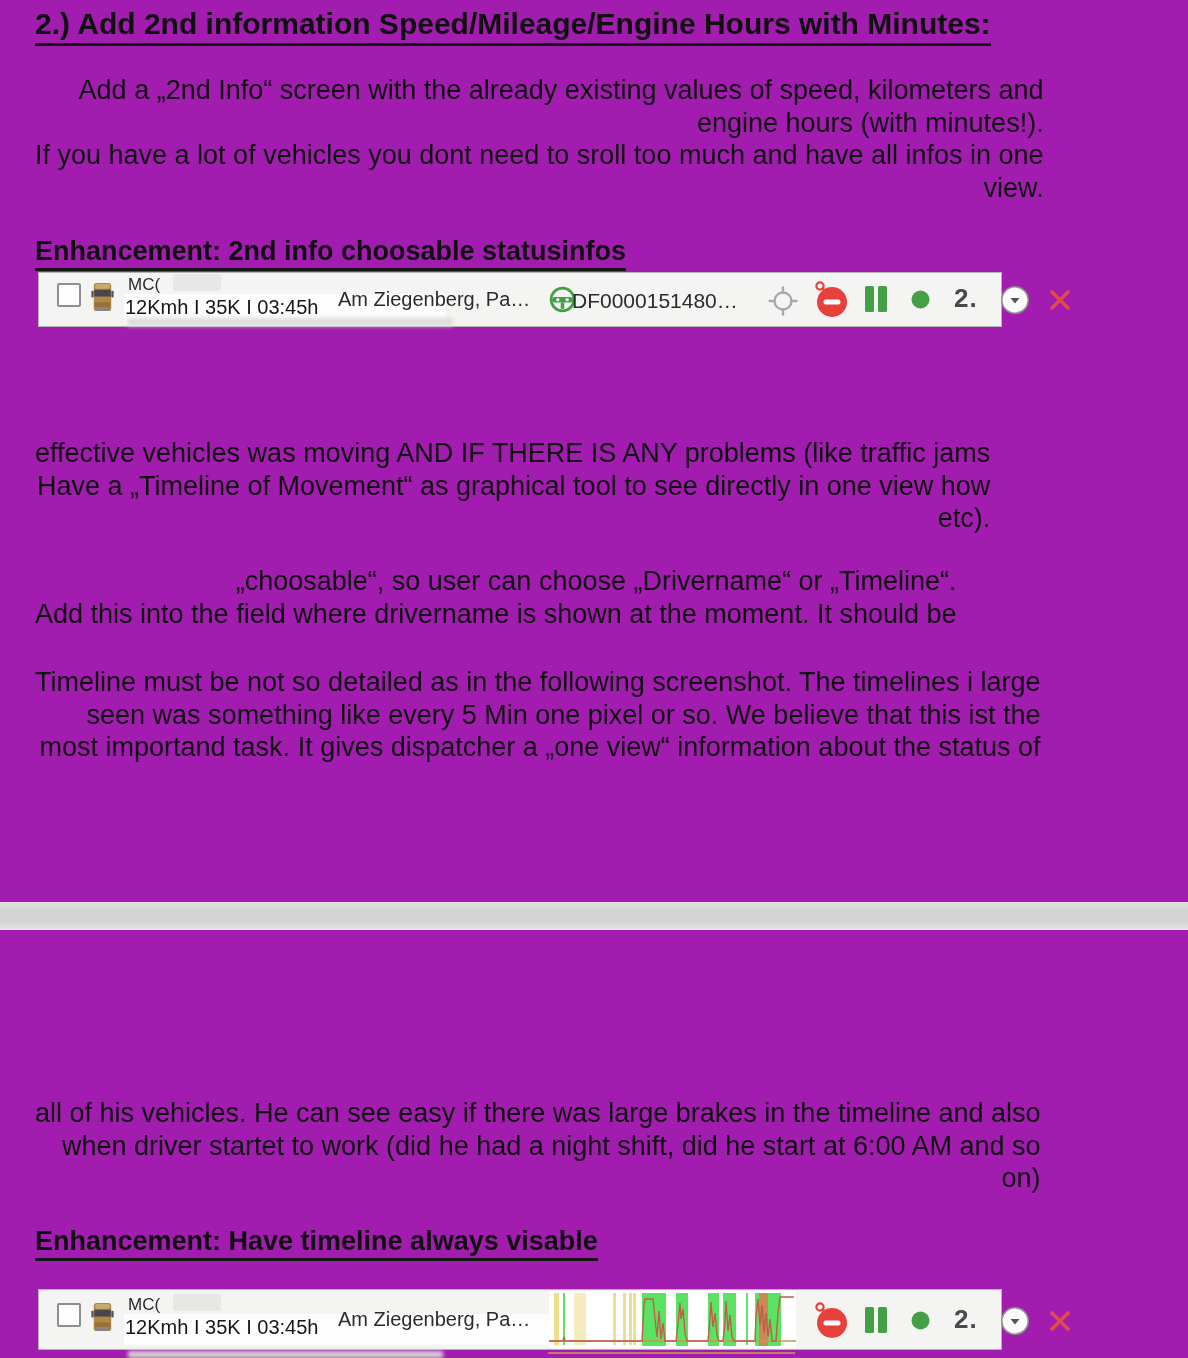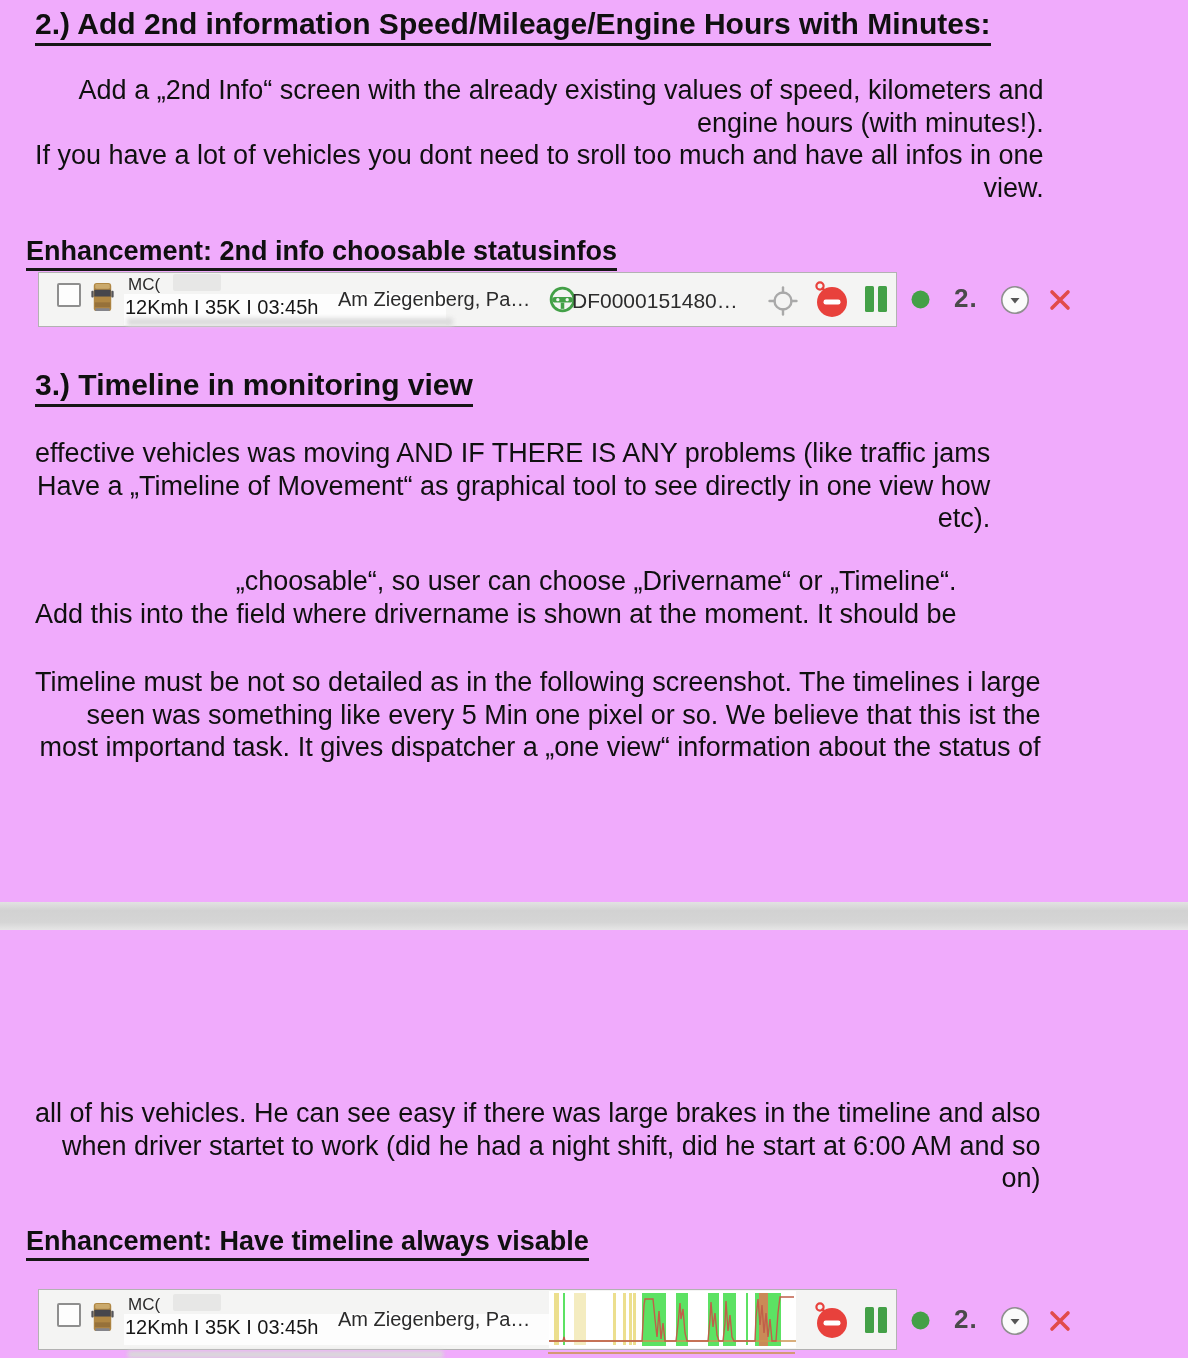--- a/index.html
+++ b/index.html
@@ -1,34 +1,34 @@
 <!DOCTYPE html>
 <html style="--c-green: #43a047; --c-red: #e8413c; --c-close-red: #e14b4b; --c-icon-gray: #a9a9a9; --c-glyph-gray: #4a4a4a; --c-strip-bg: #f4f4f3; --c-strip-border: #b2b2b2; --c-divider-gray: #d4d4d4; --c-timeline-yellow: #ecdf8e; --c-timeline-yellow-light: #f4ecc0; --c-timeline-green: #5ce263; --c-timeline-trace: #c05f49; --c-timeline-baseline: #cc9552; --c-timeline-band: #dd7a55;"><head>
 <meta charset="utf-8">
 <style>
   html,body{margin:0;padding:0;background:#fff;}
-  .page{position:relative;width:1188px;height:1358px;background:#f0abfc;overflow:hidden;
+  .page{position:relative;width:1188px;height:1358px;background:#a21caf;overflow:hidden;
         font-family:"Liberation Sans","DejaVu Sans",sans-serif;color:#101010;}
 
   
   .h-main{position:absolute;left:35px;font-size:30px;font-weight:bold;white-space:nowrap;}
   .h-main span{border-bottom:3px solid #161616;padding-bottom:3px;}
-  .h-sub{position:absolute;left:26px;font-size:27px;font-weight:bold;white-space:nowrap;}
+  .h-sub{position:absolute;left:35px;font-size:27px;font-weight:bold;white-space:nowrap;}
   .h-sub span{border-bottom:3px solid #161616;padding-bottom:2px;}
 
   
   .para{position:absolute;left:35px;}
   .para .line{font-size:27px;line-height:32.7px;white-space:nowrap;text-align:right;}
 
   
   .pagebar{position:absolute;left:0;top:902px;width:1188px;height:28px;
            background:linear-gradient(#e2e2e2,#d2d2d2 30%,#d5d5d5 72%,#e6e6e6);}
 
   
-  .strip{position:absolute;left:38px;width:859px;background:var(--c-strip-bg);
+  .strip{position:absolute;left:38px;width:964px;background:var(--c-strip-bg);
          border:1px solid var(--c-strip-border);box-sizing:border-box;}
   .s1{top:272px;height:55px;}
   .s2{top:1289px;height:61px;}
   .s1 .icn{--iy:0px;} .s2 .icn{--iy:4px;}
   .checkbox{position:absolute;left:18px;width:20px;height:20px;border:2px solid #8e8e8e;
             background:#fdfdfd;border-radius:2px;}
   .s1 .checkbox{top:10px;} .s2 .checkbox{top:13px;}
   .truck{position:absolute;left:51px;width:25px;height:31px;}
   .s1 .truck{top:9px;} .s2 .truck{top:12px;}
   .veh-label{position:absolute;left:89px;font-size:17px;color:#2a2a2a;white-space:nowrap;}
@@ -148,23 +148,20 @@
       <path d="M10.5 13 L19.5 13 L15 18.5 Z" fill="#555"></path>
     </svg>
 
     <svg class="icn i-close" viewBox="0 0 24 24">
       <path d="M4 4 L20 20 M20 4 L4 20" fill="none" style="stroke:var(--c-close-red)" stroke-width="3.6" stroke-linecap="round"></path>
     </svg>
 
     <div class="blurband"></div>
   </div>
 
-  <div class="h-main" style="top:368px">
-    <span>3.) Timeline in monitoring view</span>
-  </div>
 
   <div class="para" style="top:437px">
     <div class="line">effective vehicles was moving AND IF THERE IS ANY problems (like traffic jams</div>
     <div class="line">Have a „Timeline of Movement“ as graphical tool to see directly in one view how</div>
     <div class="line">etc).</div>
   </div>
 
   <div class="para" style="top:565px">
     <div class="line">„choosable“, so user can choose „Drivername“ or „Timeline“.</div>
     <div class="line">Add this into the field where drivername is shown at the moment. It should be</div>

